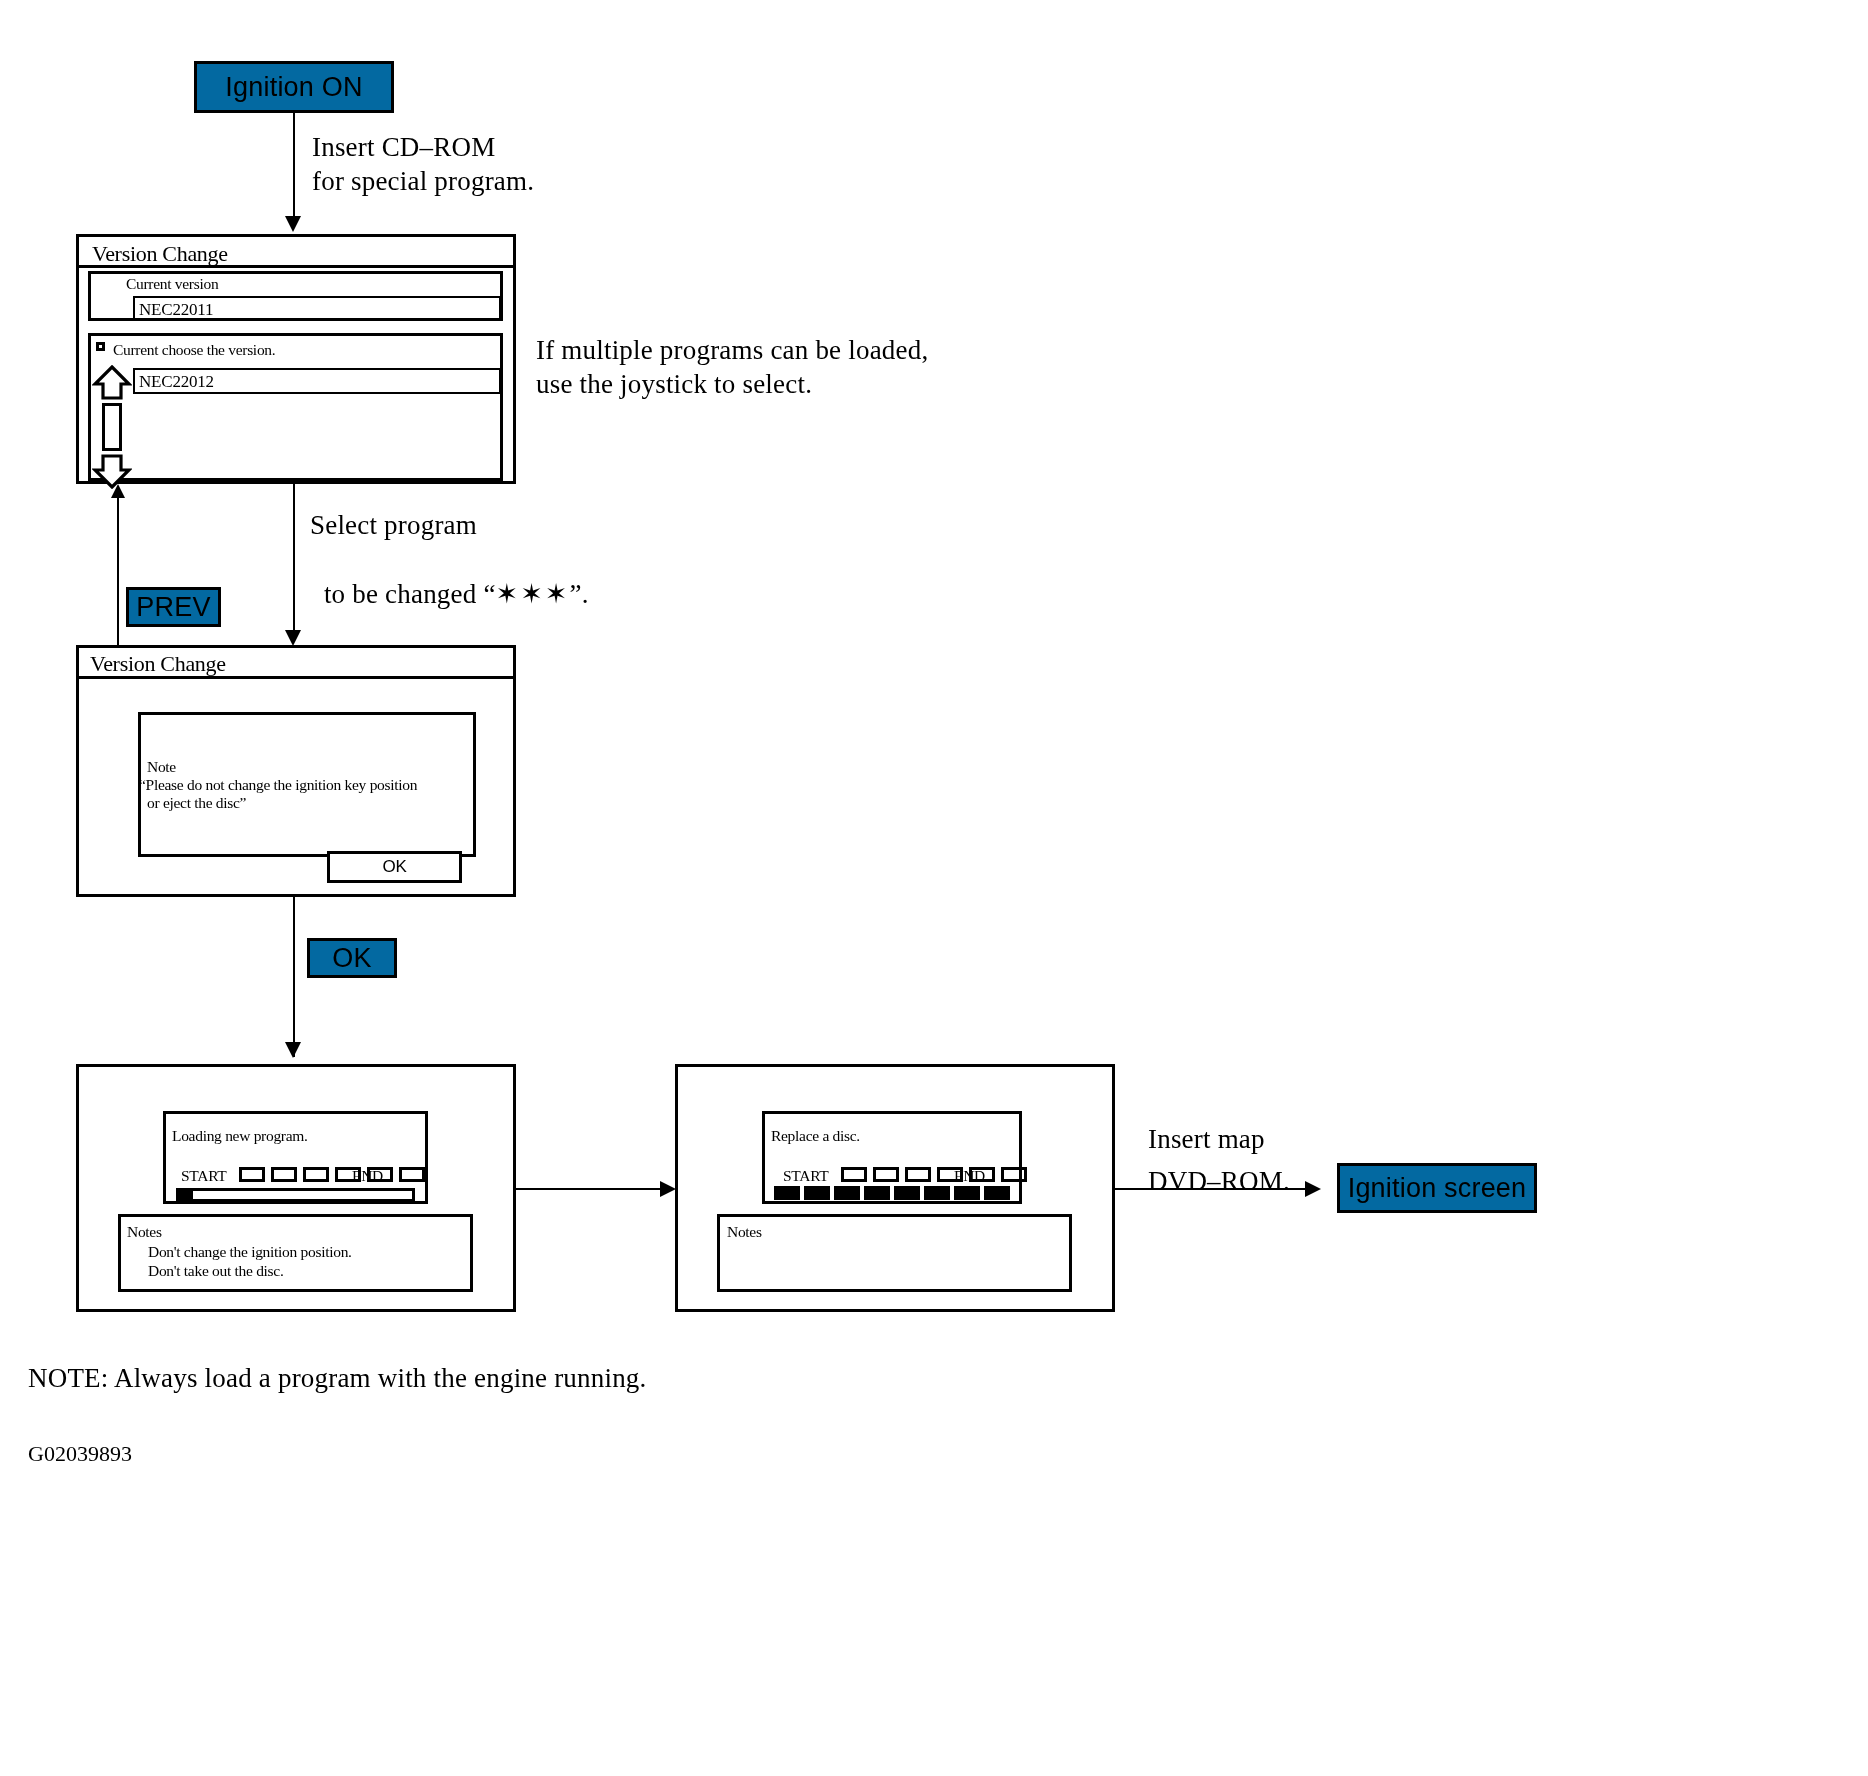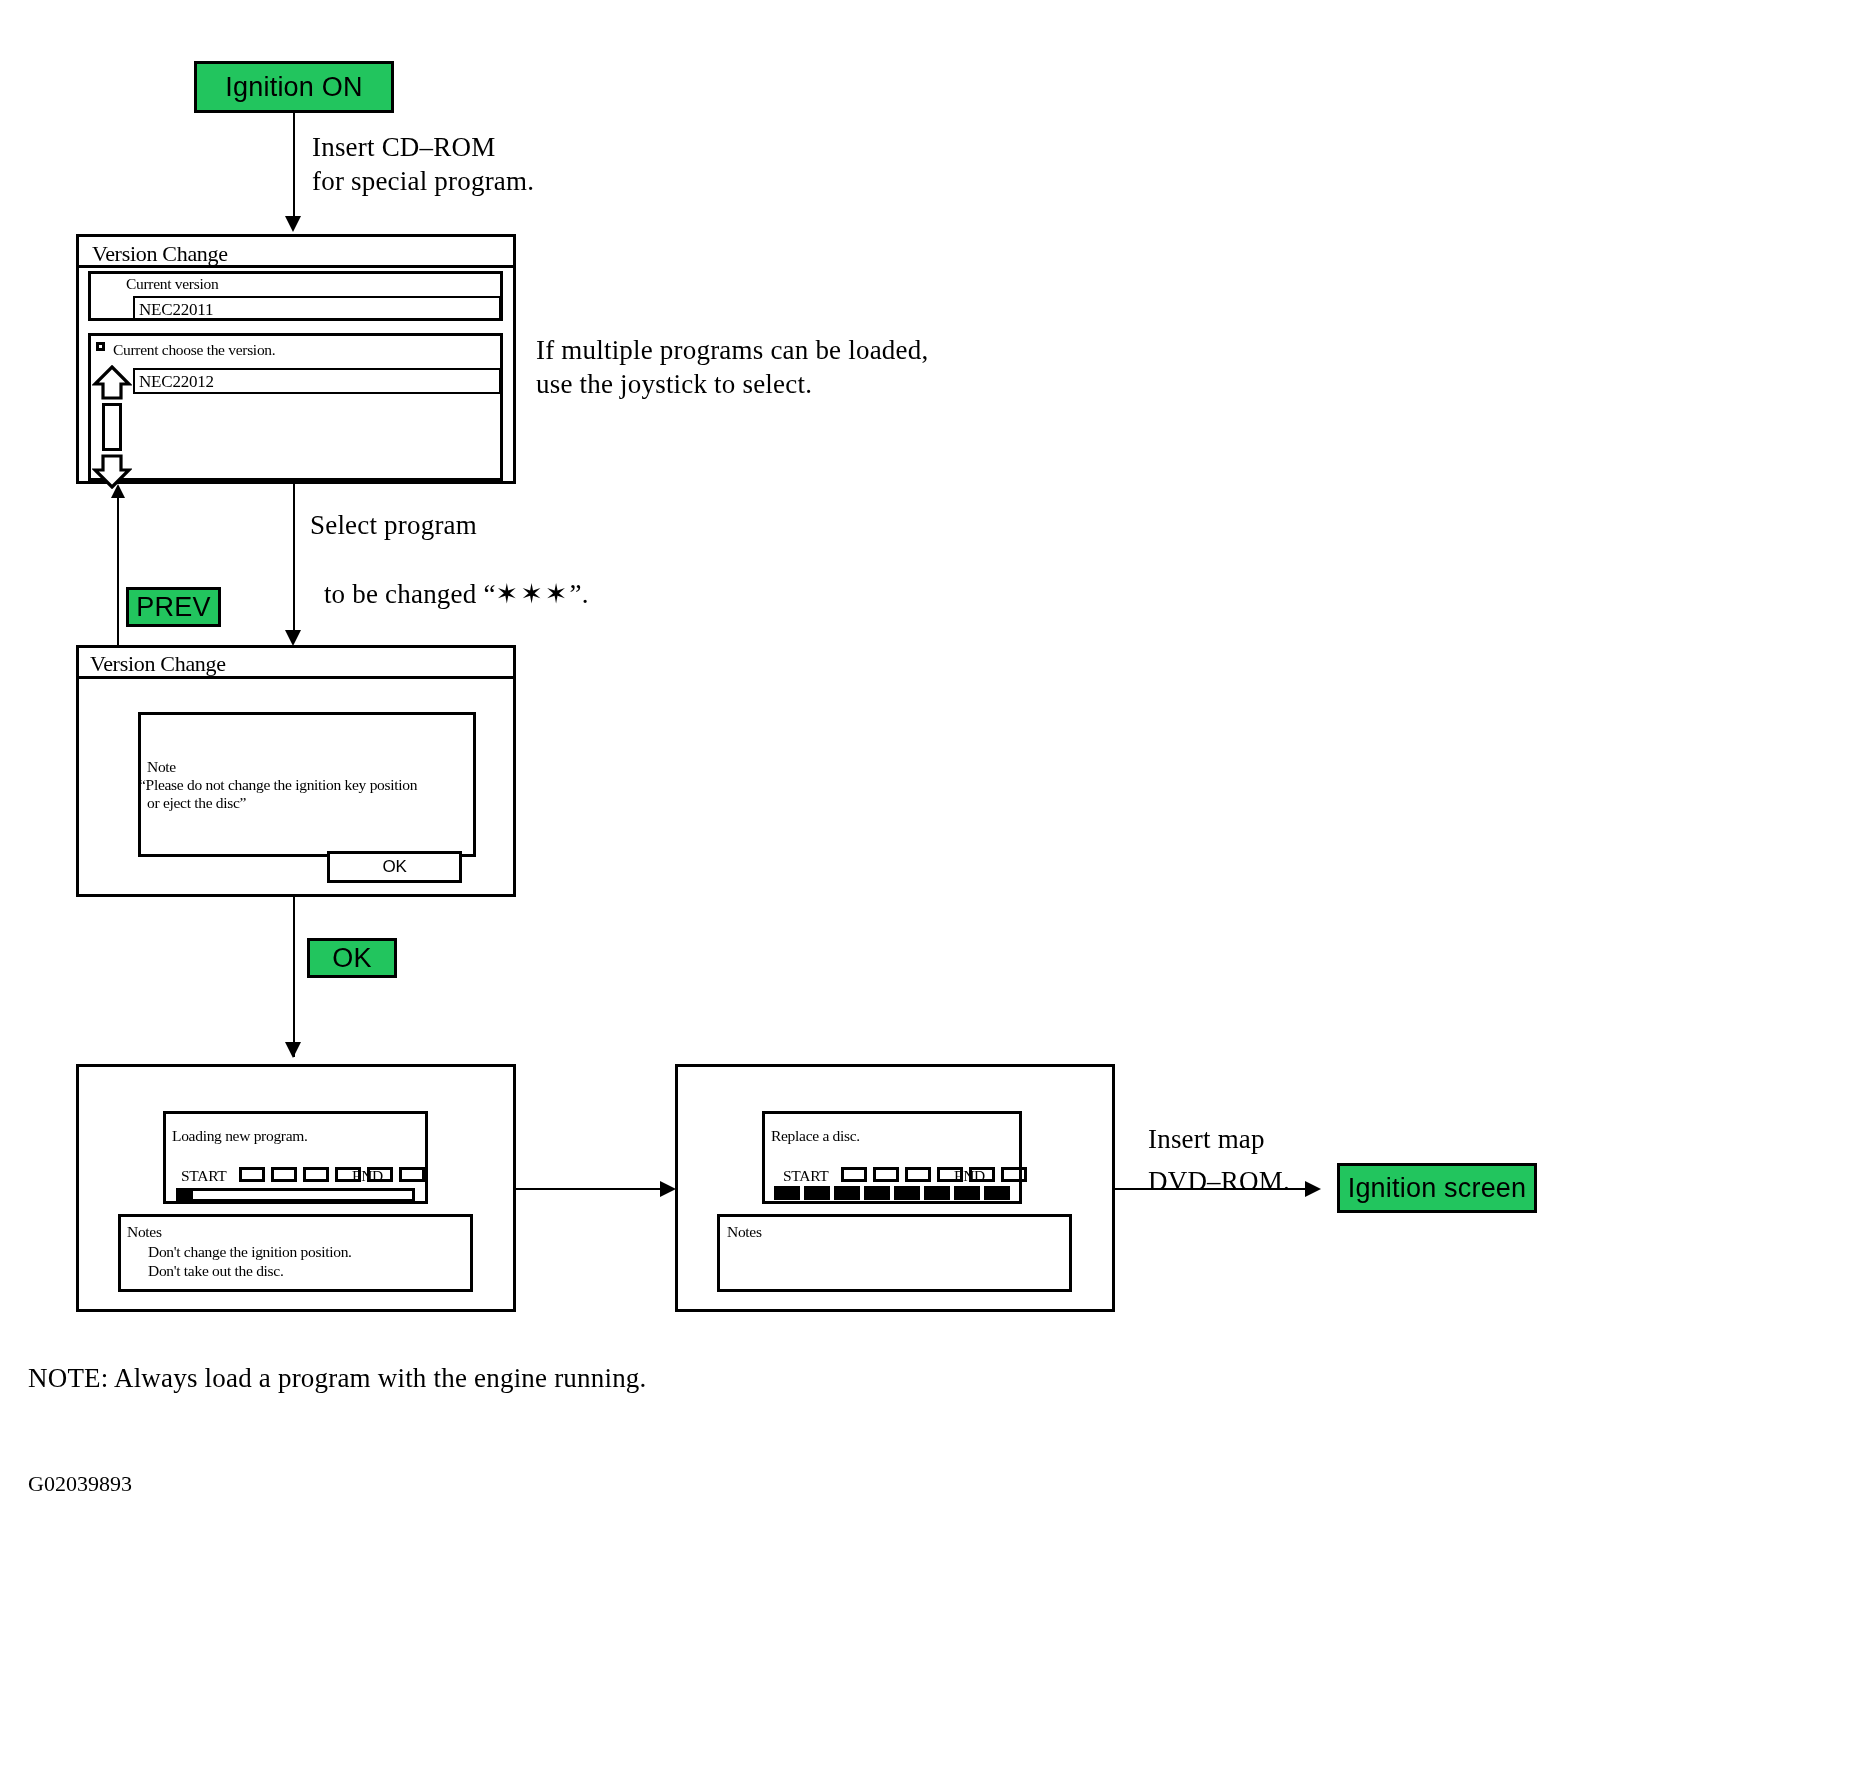--- a/index.html
+++ b/index.html
@@ -6,21 +6,21 @@
   body{
     width:1868px;height:1776px;position:relative;
     font-family:"Liberation Sans","DejaVu Sans",sans-serif;
     color:#000;
     -webkit-font-smoothing:none;
   }
   .abs{position:absolute;}
   
   .box{position:absolute;border:3px solid #000;background:#fff;box-sizing:border-box;}
   .thinbox{position:absolute;border:2px solid #000;background:#fff;box-sizing:border-box;}
-  .label-box{position:absolute;border:3px solid #000;background:#22c55e;box-sizing:border-box;
+  .label-box{position:absolute;border:3px solid #000;background:#0369a1;box-sizing:border-box;
              display:flex;align-items:center;justify-content:center;text-align:right;}
   
   .txt{position:absolute;white-space:pre;line-height:1.28;font-family:Liberation Serif, serif;}
   .t-big{font-size:27px;letter-spacing:.2px;}
   .t-ui{font-size:17px;letter-spacing:-0.2px;font-stretch:condensed;}
   .t-ui-sm{font-size:15.5px;letter-spacing:-0.3px;}
   .t-title{font-size:22px;letter-spacing:-0.3px;}
   
   .vline{position:absolute;width:2px;background:#000;}
   .hline{position:absolute;height:2px;background:#000;}
@@ -168,13 +168,13 @@
 <div class="arrow-right" style="left:1305px;top:1181px;"></div>
 
 <div class="txt t-big" style="left:1148px;top:1122px;">Insert map</div>
 <div class="txt t-big" style="left:1148px;top:1156px;margin-top:8px;">DVD–ROM.</div>
 
 <div class="label-box" style="left:1337px;top:1163px;width:200px;height:50px;">
   <span class="t-big">Ignition screen</span>
 </div>
 
 <div class="txt t-big" style="left:28px;top:1361px;">NOTE: Always load a program with the engine running.</div>
-<div class="txt" style="left:28px;top:1470px;font-size:22px;">G02039893</div>
+<div class="txt" style="left:28px;top:1440px;font-size:22px;">G02039893</div>
 
 </body></html>

